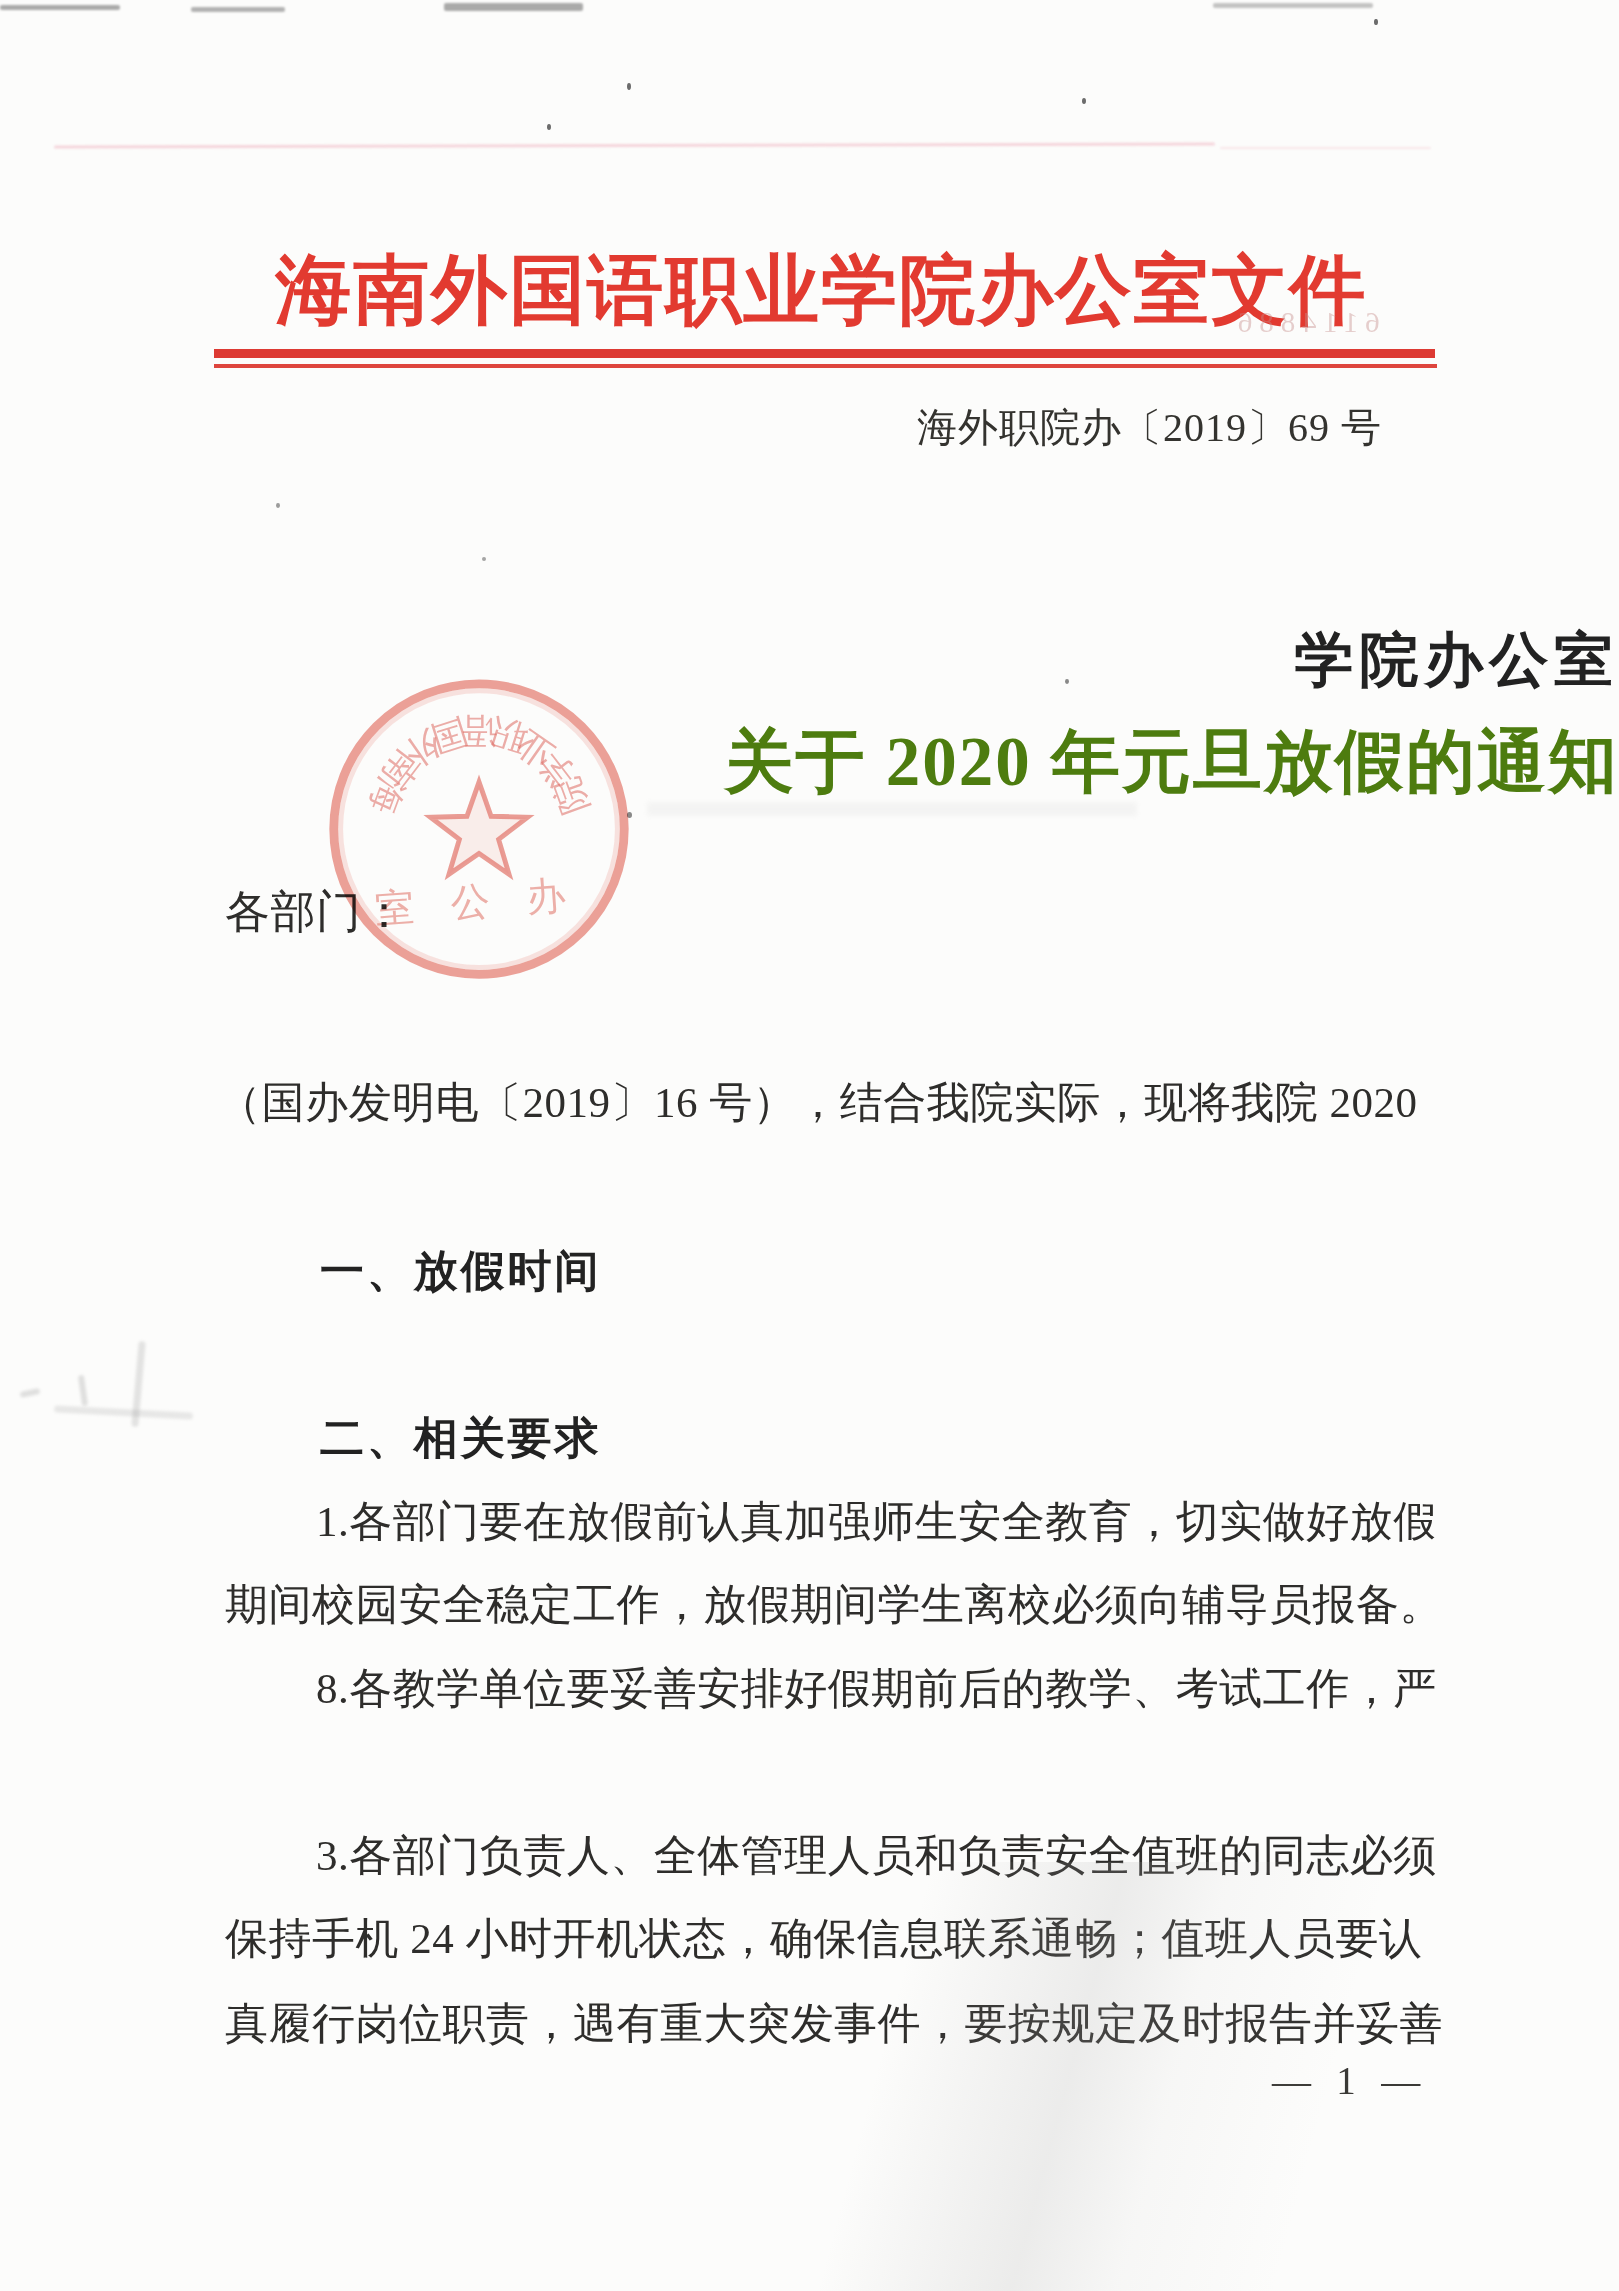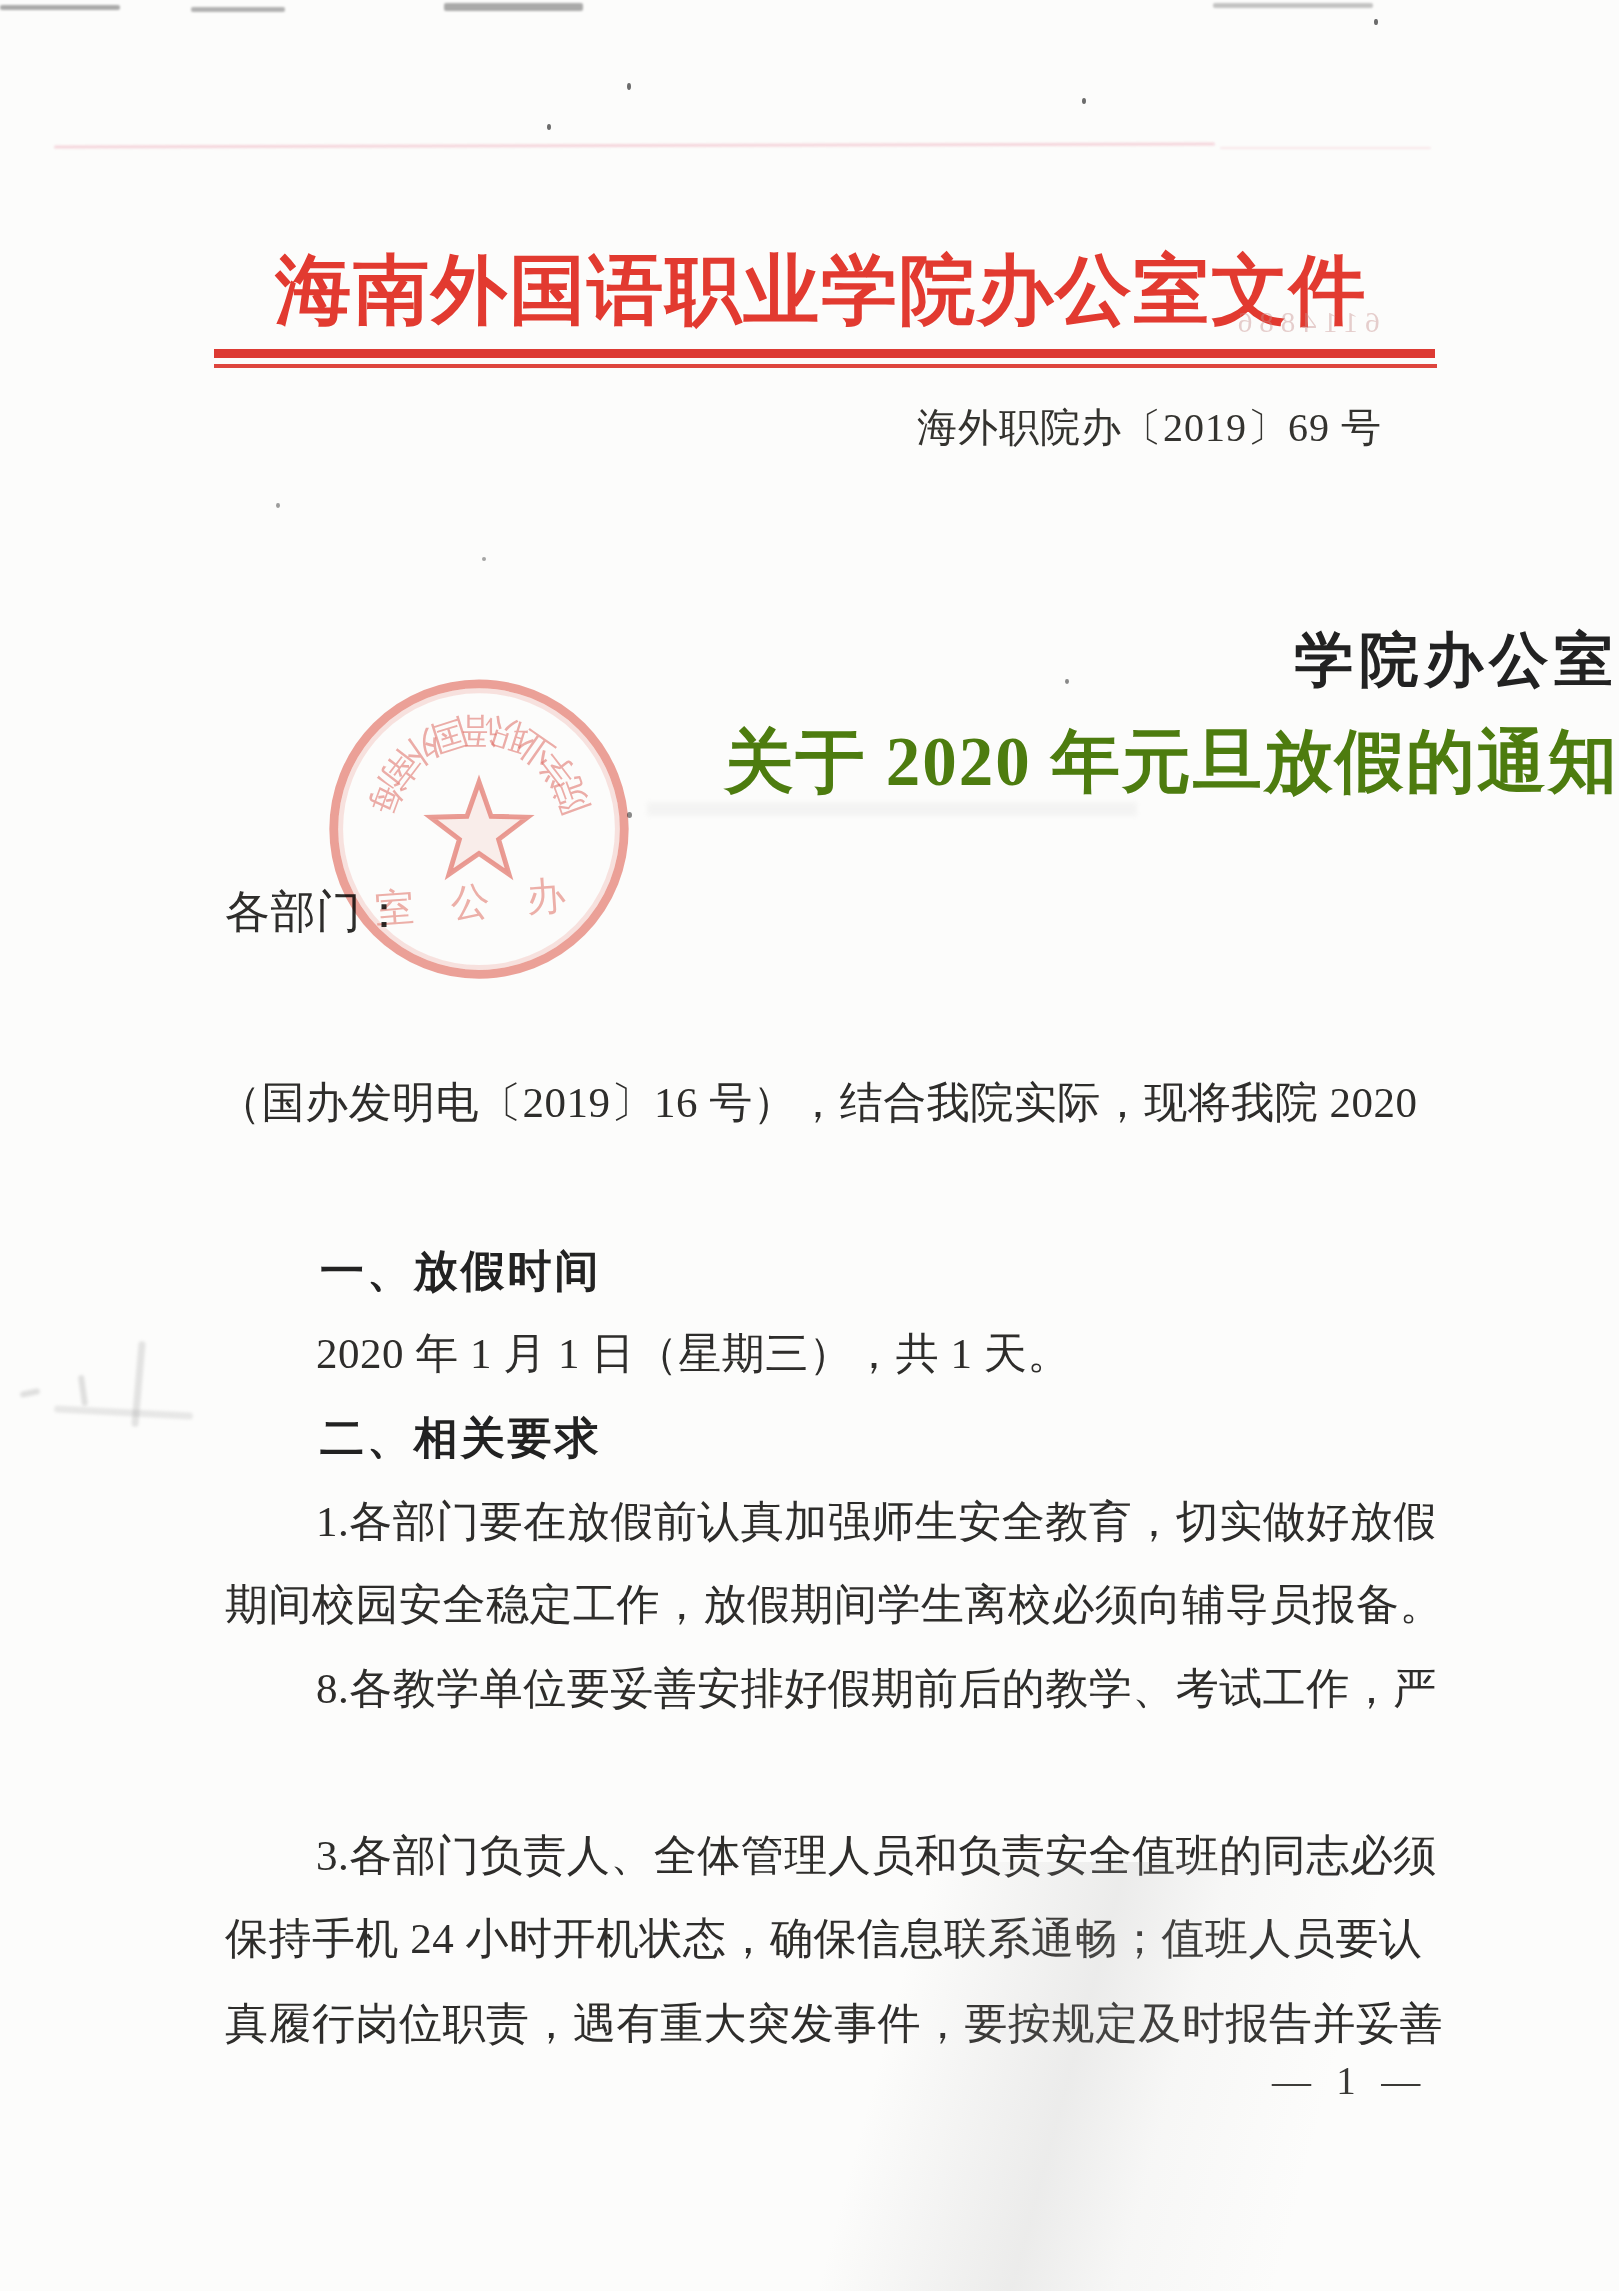--- a/index.html
+++ b/index.html
@@ -128,21 +128,20 @@
   <div class="title-block">
     <div class="title-line1">学院办公室</div>
     <div class="title-line2">关于 2020 年元旦放假的通知</div>
   </div>
 
   <div class="title-bleed"></div>
 
   <div class="bline salutation">各部门：</div>
   <div class="bline l2">（国办发明电〔2019〕16 号），结合我院实际，现将我院 2020</div>
   <div class="bline h1 heading">一、放假时间</div>
-  <div class="bline l4">2020 年 1 月 1 日（星期三），共 1 天。</div>
   <div class="bline h2 heading">二、相关要求</div>
   <div class="bline l5">1.各部门要在放假前认真加强师生安全教育，切实做好放假</div>
   <div class="bline l6">期间校园安全稳定工作，放假期间学生离校必须向辅导员报备。</div>
   <div class="bline l7">8.各教学单位要妥善安排好假期前后的教学、考试工作，严</div>
   <div class="bline l9">3.各部门负责人、全体管理人员和负责安全值班的同志必须</div>
   <div class="bline l10">保持手机 24 小时开机状态，确保信息联系通畅；值班人员要认</div>
   <div class="bline l11">真履行岗位职责，遇有重大突发事件，要按规定及时报告并妥善</div>
 
   <div class="page-number">— 1 —</div>
 

